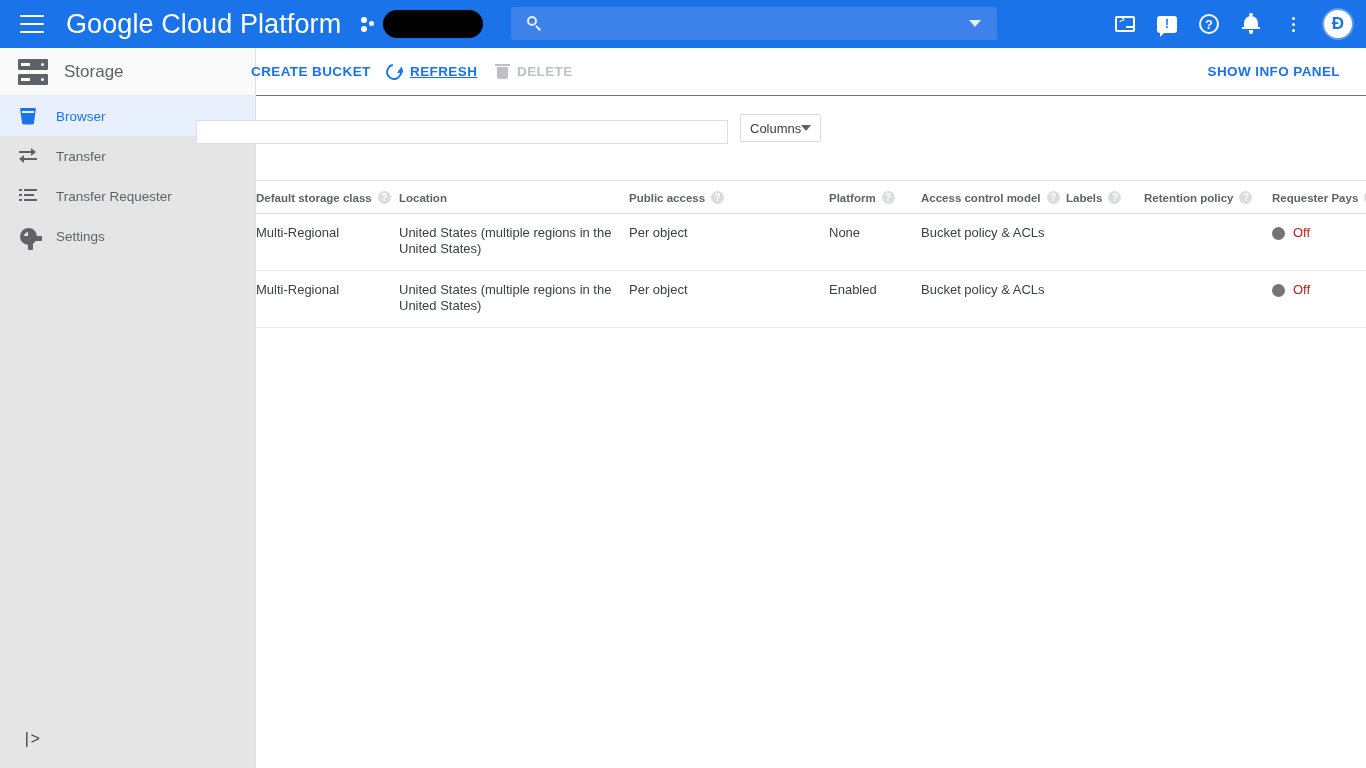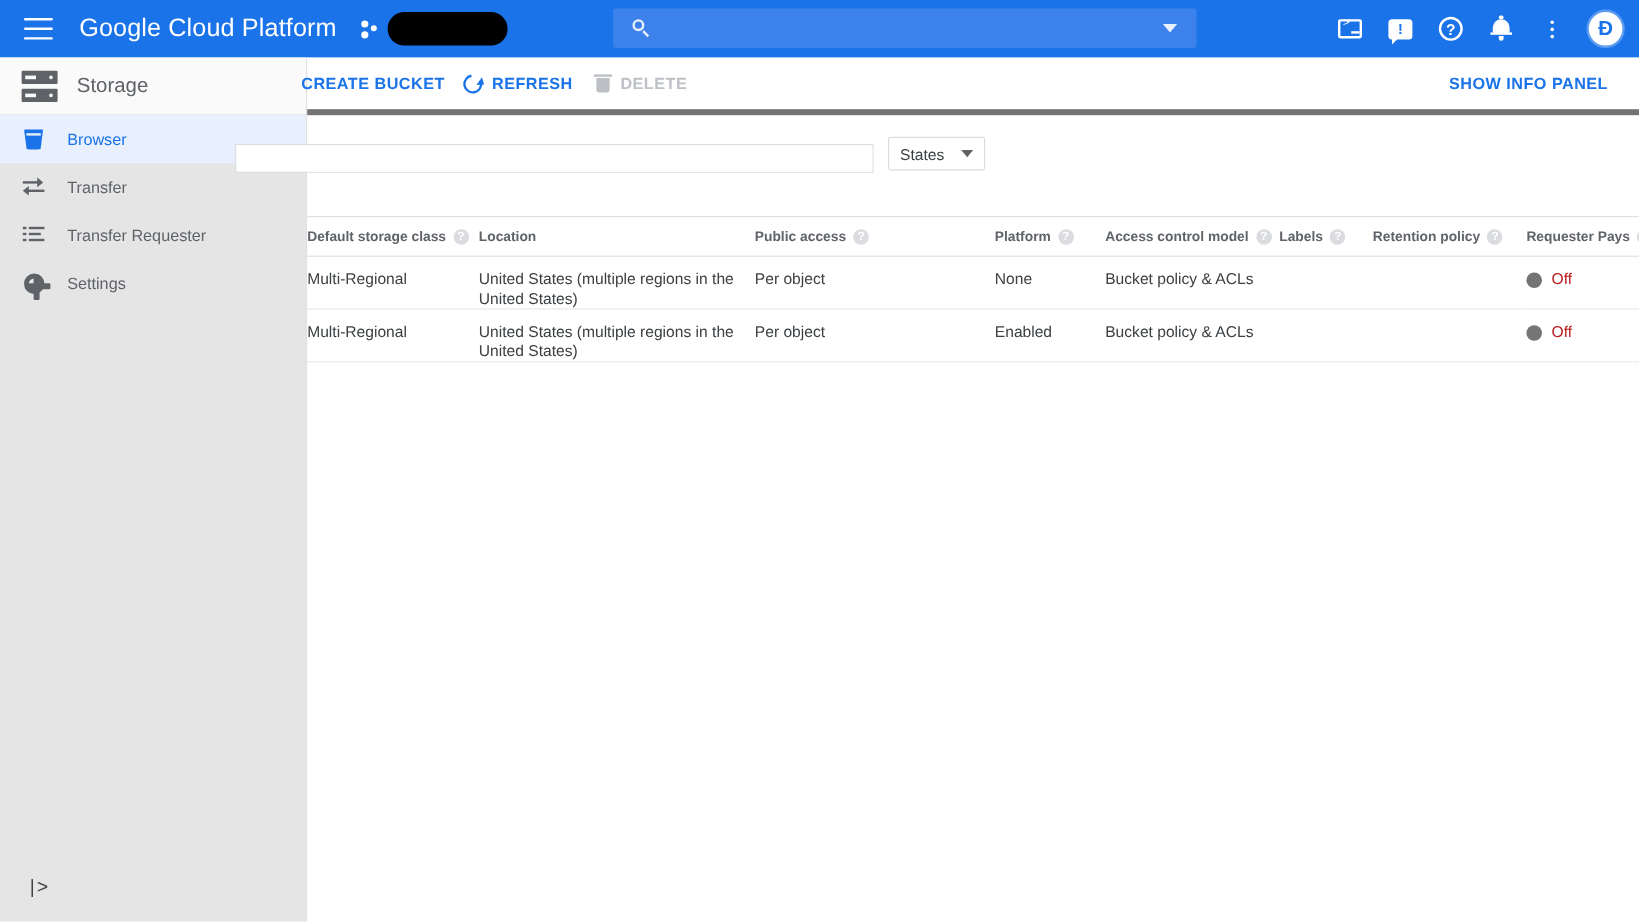--- a/index.html
+++ b/index.html
@@ -20,21 +20,21 @@
   .hamburger {
     width: 24px; height: 18px;
     margin-left: 20px;
     display: flex; flex-direction: column; justify-content: space-between;
     cursor: pointer;
   }
   .hamburger span { display: block; height: 2px; width: 24px; background: #fff; border-radius: 1px; }
   .gcp-title {
     margin-left: 22px;
     color: #ffffff;
-    font-size: 21px;
+    font-size: 27px;
     letter-spacing: 0.1px;
     white-space: nowrap;
   }
   .proj-logo {
     margin-left: 20px;
     width: 16px; height: 18px;
     position: relative;
   }
   .proj-logo i {
     position: absolute; background: #fff; border-radius: 50%; display: block;
@@ -214,31 +214,31 @@
     letter-spacing: -1px;
   }
 
   
   .main {
     position: absolute; left: 256px; top: 48px;
     width: 1110px; height: 720px; background: #fff;
   }
   .action-bar {
     height: 48px; display: flex; align-items: center;
-    border-bottom: 5px solid #737373;
+    border-bottom: 1px solid #737373;
     position: relative;
   }
   .act-btn {
     display: flex; align-items: center; gap: 8px;
     font-size: 13.5px; font-weight: bold; letter-spacing: 0.4px;
     color: #1a73e8; cursor: pointer; white-space: nowrap;
   }
   .act-btn.disabled { color: #bdc1c6; cursor: default; }
   #create-bucket-btn { position: absolute; left: -5px; overflow: hidden; }
-  #refresh-btn { position: absolute; left: 130px; }
+  #refresh-btn { position: absolute; left: 130px; text-decoration: underline; }
   #delete-btn  { position: absolute; left: 240px; }
   .refresh-ic {
     width: 16px; height: 16px; border: 2px solid #1a73e8; border-radius: 50%;
     border-top-color: transparent; position: relative; transform: rotate(35deg);
   }
   .refresh-ic::after {
     content:""; position:absolute; right: -2px; top: -3px;
     border-left: 5px solid #1a73e8; border-top: 4px solid transparent; border-bottom: 4px solid transparent;
   }
   .trash-ic { width: 13px; height: 15px; position: relative; }
@@ -289,21 +289,21 @@
   .th-inner { display: flex; align-items: center; gap: 6px; }
   .help-ic {
     width: 13px; height: 13px; border-radius: 50%;
     background: #dadce0; color: #fff;
     font-size: 10px; font-weight: bold;
     display: inline-flex; align-items: center; justify-content: center;
     line-height: 1; cursor: pointer; flex: 0 0 auto;
   }
   table.buckets tbody td {
     font-size: 13px; color: #3c4043;
-    padding: 11px 0 0 0; vertical-align: top;
+    padding: 11px 0 13px 0; vertical-align: top;
     border-bottom: 1px solid #e8eaed;
     line-height: 16px;
   }
   td.loc { padding-right: 24px; }
   td.lifecycle-cell { color: #202124; }
   .rp-cell { display: flex; align-items: center; gap: 8px; }
   .rp-dot { width: 13px; height: 13px; border-radius: 50%; background: #747474; flex: 0 0 auto; }
   .rp-text { font-weight: normal; color: #b91c1c; font-size: 13px; }
   col.c-storage { width: 143px; }
   col.c-loc     { width: 230px; }
@@ -444,21 +444,21 @@
       <span>DELETE</span>
     </div>
     <div class="info-panel-btn">SHOW INFO PANEL</div>
   </div>
 
   <div class="filter-row">
     <div class="filter-box">
       <input class="filter-input" value="" placeholder="" style="">
     </div>
     <div class="columns-btn">
-      <span>States</span>
+      <span>Columns</span>
       <span class="caret-dn"></span>
     </div>
   </div>
 
   <div class="tbl-wrap">
     <table class="buckets">
       <colgroup>
         <col class="c-storage">
           <col class="c-loc">
           <col class="c-public">

